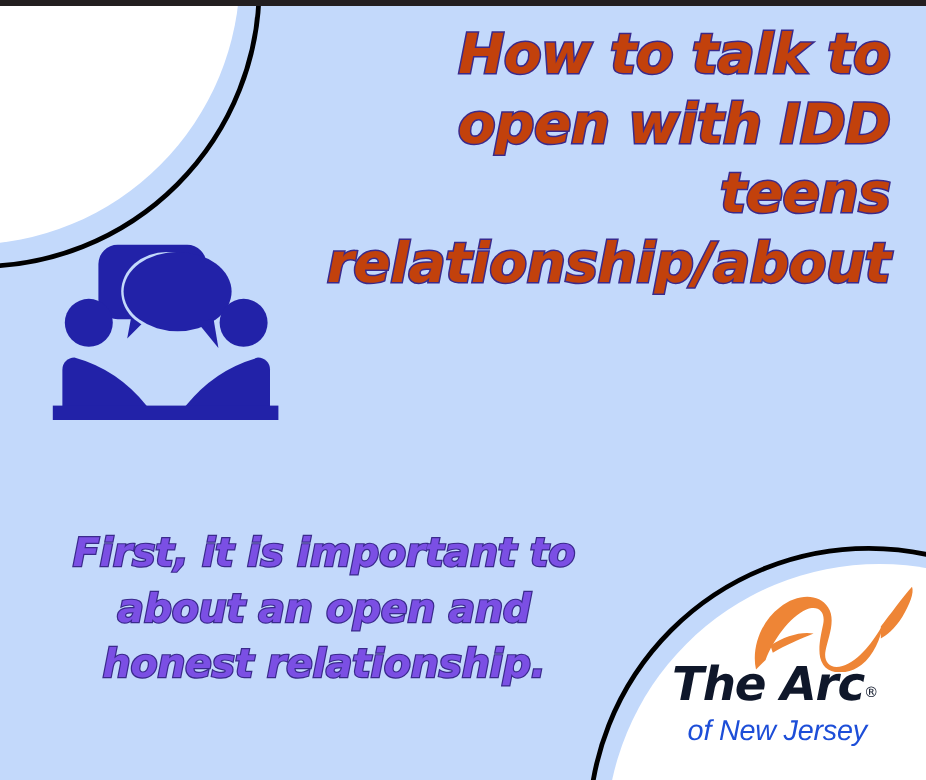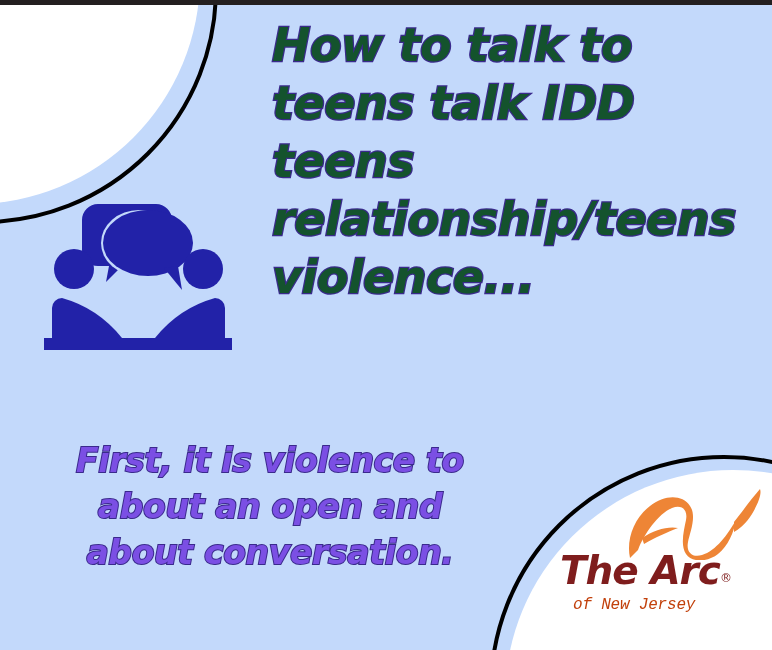--- a/index.html
+++ b/index.html
@@ -71,28 +71,28 @@
     z-index: 6;
   }
 
   
   .headline {
     position: absolute;
     left: 272px;
     top: 16px;
     width: 470px;
     z-index: 20;
-    text-align: left;
+    text-align: right;
     font-family: "DejaVu Sans", sans-serif;
     font-style: italic;
     font-weight: bold;
     font-size: 46px;
     line-height: 58px;
     letter-spacing: -0.5px;
-    color: #14532d;
+    color: #c2410c;
     -webkit-text-stroke: 2.5px #3a2a8c;
     paint-order: stroke fill;
   }
   .subcopy {
     position: absolute;
     left: 60px;
     top: 438px;
     width: 420px;
     z-index: 20;
     text-align: center;
@@ -136,40 +136,40 @@
   .arc-wordmark {
     position: absolute;
     left: 0;
     top: 62px;
     width: 160px;
     font-family: "DejaVu Sans", sans-serif;
     font-weight: bold;
     font-style: italic;
     font-size: 39px;
     line-height: 42px;
-    color: #7f1d1d;
+    color: #0f172a;
     letter-spacing: -1px;
     white-space: nowrap;
   }
   .arc-reg {
     font-size: 12px;
     font-style: normal;
     font-weight: normal;
     vertical-align: 2px;
     letter-spacing: 0;
   }
   .arc-sub {
     position: absolute;
     left: 13px;
     top: 108px;
-    font-family: Liberation Mono, monospace;
+    font-family: Liberation Sans, sans-serif;
     font-style: italic;
     font-weight: normal;
-    font-size: 16px;
-    color: #c2410c;
+    font-size: 24px;
+    color: #1d4ed8;
     letter-spacing: -0.2px;
     white-space: nowrap;
   }
 </style>
 </head>
 <body>
 
 <div id="slide">
 
   <div class="top-bar"></div>
@@ -197,30 +197,29 @@
         <circle cx="165" cy="73" r="20"></circle>
         <path d="M187 150 v-38 a10 10 0 0 0 -10 -10 q-36 10 -60 40 l0 8 z"></path>
 
         <rect x="6" y="142" width="188" height="12"></rect>
       </g>
     </svg>
   </div>
 
   <div class="headline">
     <div>How to talk to</div>
-    <div>teens talk IDD</div>
+    <div>open with IDD</div>
     <div>teens</div>
-    <div>relationship/teens</div>
-    <div>violence...</div>
+    <div>relationship/about</div>
   </div>
 
   <div class="subcopy">
-    <div>First, it is violence to</div>
+    <div>First, it is important to</div>
     <div>about an open and</div>
-    <div>about conversation.</div>
+    <div>honest relationship.</div>
   </div>
 
   <div class="arc-logo">
     <div class="arc-swoosh">
       <svg viewBox="0 0 148 72" width="148" height="72" xmlns="http://www.w3.org/2000/svg">
         <path d="M6 70 C2 52 10 30 26 18 C40 7 58 6 66 18 C73 28 66 44 64 54 C62 64 68 70 78 67 C92 63 104 46 112 32
                  C110 44 104 58 94 66 C84 74 68 75 62 66 C56 57 60 42 62 32 C64 22 58 16 48 20 C34 26 20 46 14 62 z" fill="#ee8536"></path>
         <path d="M110 34 C118 24 128 10 136 1 C138 6 134 16 128 26 C122 36 114 42 110 44 z" fill="#ee8536"></path>
         <path d="M18 50 C30 42 44 38 54 40 C44 44 30 50 20 56 z" fill="#ee8536"></path>
       </svg>

